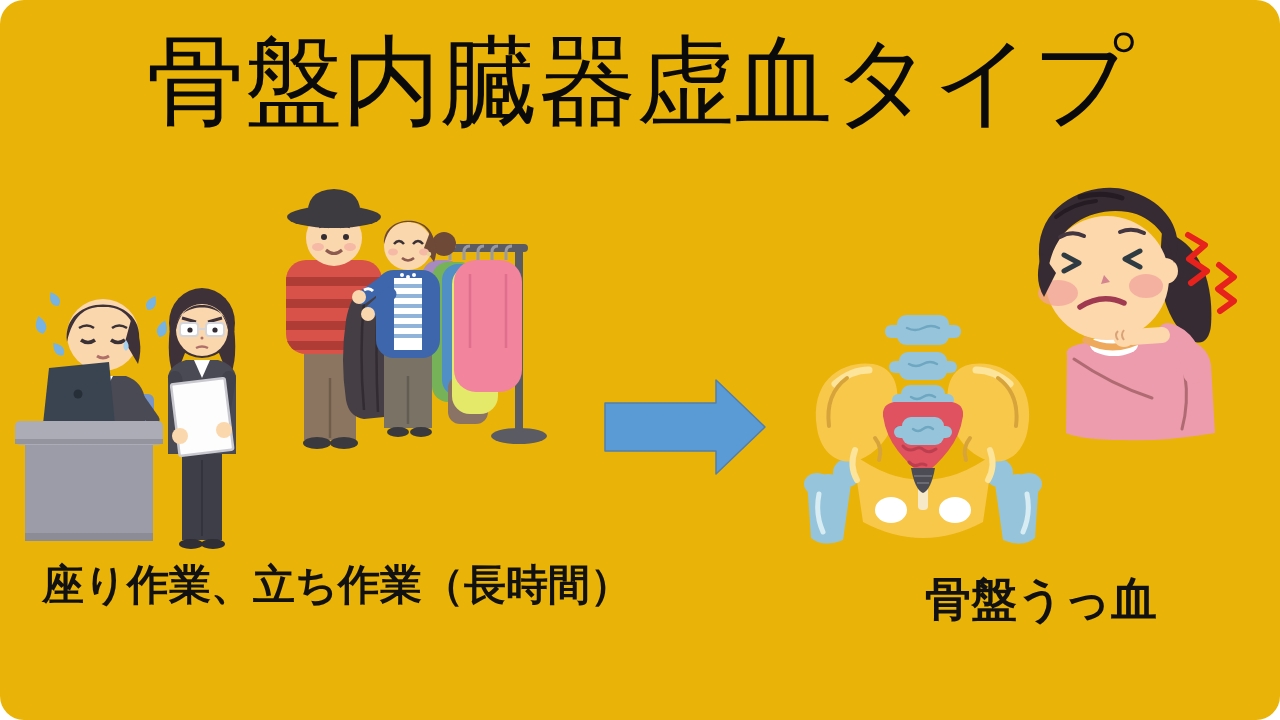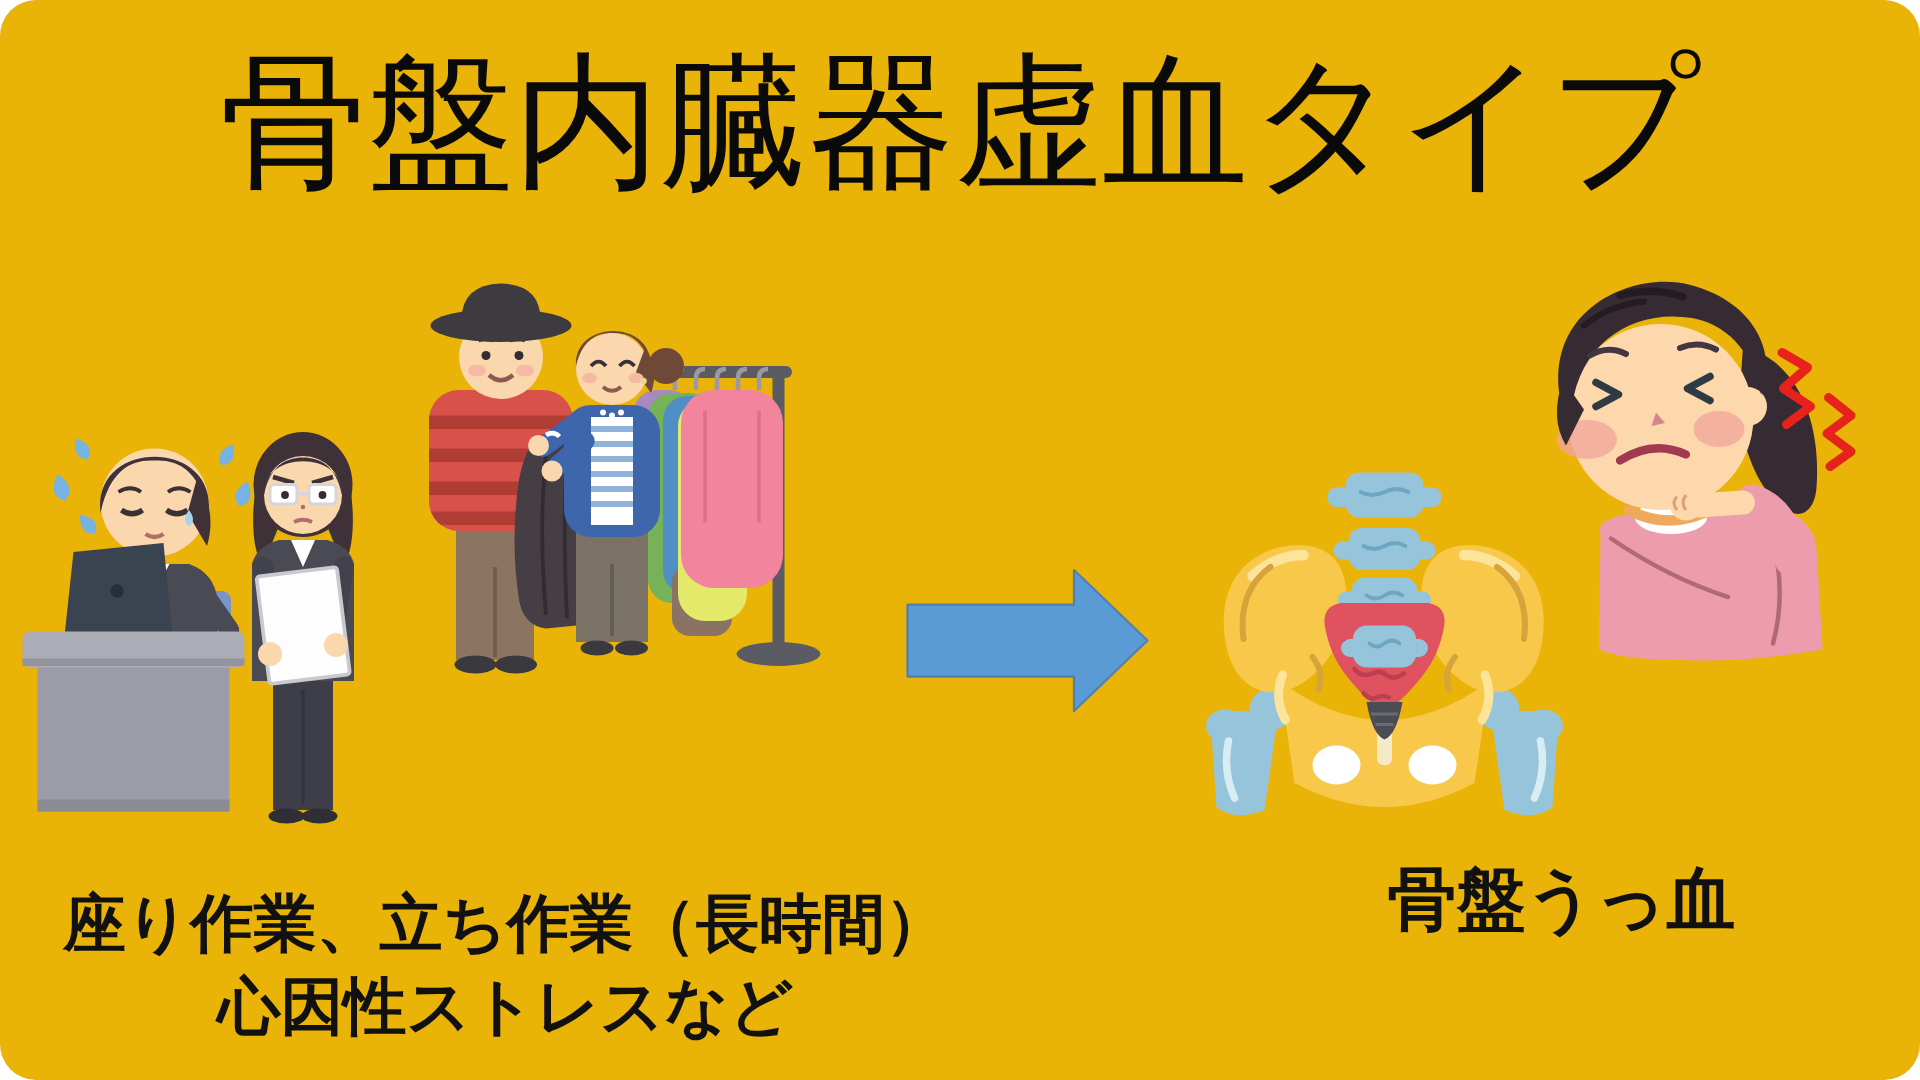--- a/index.html
+++ b/index.html
@@ -8,21 +8,21 @@
     overflow:hidden; font-family:"Liberation Sans","DejaVu Sans",sans-serif;border-radius:24px;
   }
   .title{
     position:absolute; left:0; top:24px; width:1280px;
     text-align:center; font-size:98px; font-weight:500; color:#0a0a0a;
     letter-spacing:0px; line-height:1.18; white-space:nowrap;
   }
   .caption{
     position:absolute; text-align:center; font-weight:700; color:#111111;
   }
-  .caption-left{ left:22px; top:589px; width:630px; font-size:42px; line-height:1.3; }
+  .caption-left{ left:22px; top:558px; width:630px; font-size:42px; line-height:1.3; }
   .caption-right{ left:886px; top:571px; width:310px; font-size:46px; line-height:1.22; }
   .caption .line{ display:block; white-space:nowrap; }
   .illus{ position:absolute; }
   svg{ display:block; overflow:visible; }
 </style>
 </head>
 <body>
 
 <div class="slide">
 
@@ -305,19 +305,18 @@
 
       <g stroke="#e7221c" stroke-width="6" fill="none" stroke-linecap="round" stroke-linejoin="round">
         <path d="M166,52 L183,62 L167,76 L185,88 L169,100"></path>
         <path d="M197,82 L212,94 L196,106 L212,118 L198,128"></path>
       </g>
     </svg>
   </div>
 
   <div class="caption caption-left">
     <span class="line">座り作業、立ち作業（長時間）</span>
-    <span class="line">心因性ストレスなど</span>
   </div>
   <div class="caption caption-right">
     <span class="line">骨盤うっ血</span>
   </div>
 
 </div>
 
 </body></html>

